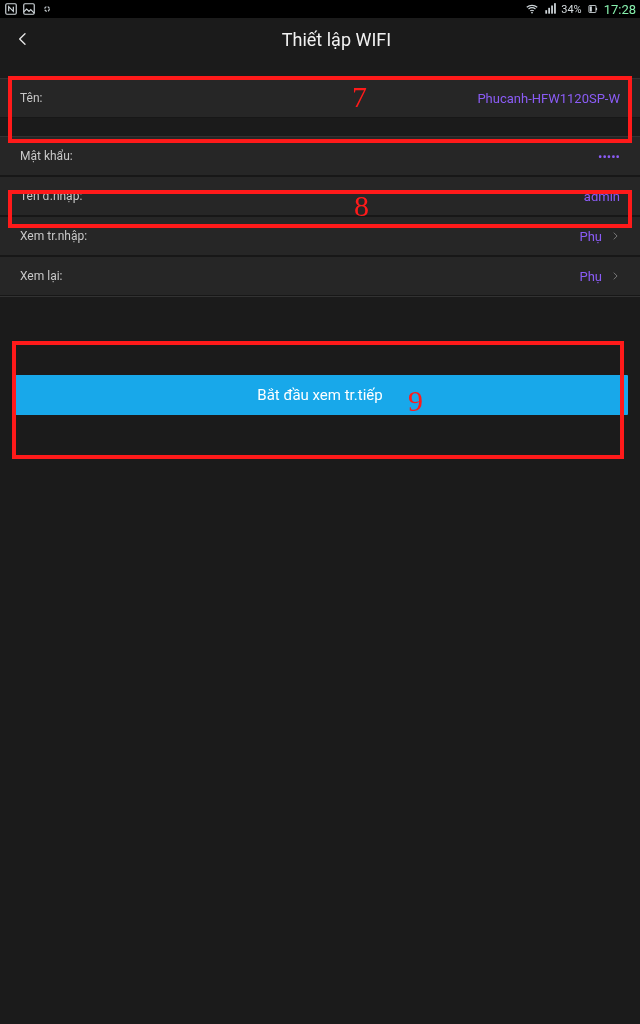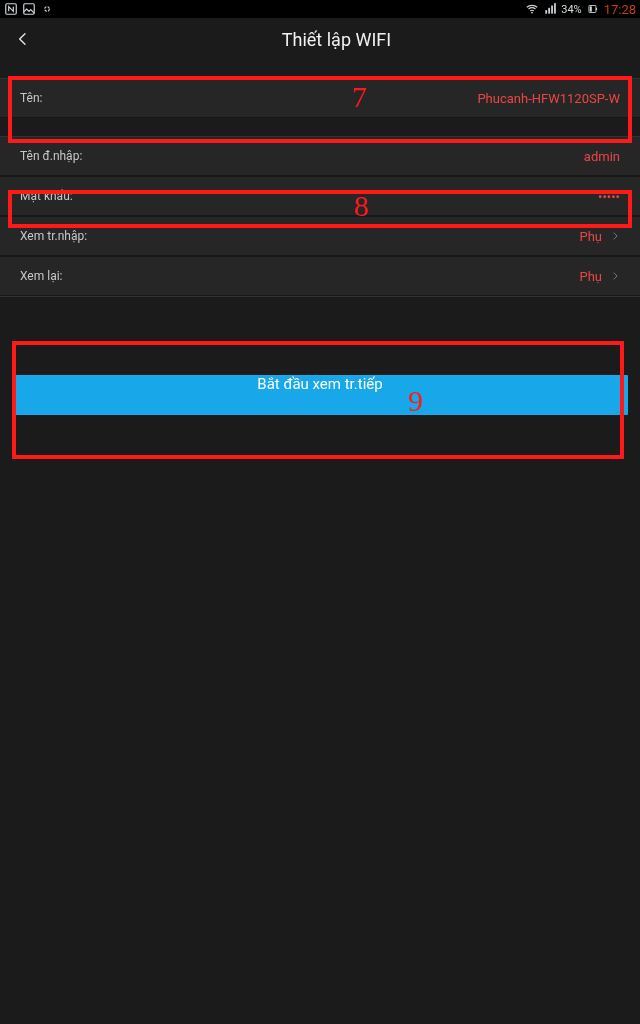--- a/index.html
+++ b/index.html
@@ -4,40 +4,40 @@
   <style>
     * { margin: 0; padding: 0; box-sizing: border-box; font-family: -apple-system, "Segoe UI", Roboto, Arial, sans-serif; }
     body { width: 640px; height: 1024px; position: relative; background:#1b1b1b; overflow:hidden; }
     .frame { position:absolute; inset:0; background:#1b1b1b; }
     
     .status-bar { height:18px; background:#000; color:#cfd6da; display:flex; align-items:center; font-size:11px; padding:4px 4px; }
     .status-left { display:flex; gap:4px; }
     .status-right { margin-left:auto; display:flex; align-items:center; gap:4px; }
     .sicon { width:14px; height:14px; display:inline-flex; align-items:center; justify-content:center; }
     .sicon svg { width:14px; height:14px; }
-    .time { font-size:13px; color:#c2410c; }
+    .time { font-size:13px; color:#86efac; }
     .battpct { font-size:11px; color:#d5dbde; }
     
     .header { height:42px; display:flex; align-items:center; justify-content:center; position:relative; background:#1b1b1b;padding-left:33px; }
     .back { position:absolute; left:8px; top:50%; transform:translateY(-50%); width:30px; height:30px; display:flex; align-items:center; justify-content:center; color:#e8e8e8; }
     .back svg { width:16px; height:16px; }
     .title { color:#f1f1f1; font-size:18px; }
     
     .rows { margin-top:18px; }
     .row { display:flex; align-items:center; height:40px; padding:0 20px; background:#262626; border-top:1px solid #323232; border-bottom:1px solid #171717; color:#dcdcdc; font-size:13px; }
     .row + .row { border-top:1px solid #171717; }
     .row .label { color:#c8c8c8; font-size:12px; }
     .row .spacer { flex:1; }
-    .row .value { color:#ef4444; font-size:13px; }
+    .row .value { color:#8b5cf6; font-size:13px; }
     .row .chev { margin-left:8px; color:#777; display:flex; align-items:center; }
     .row .chev svg{ width:10px; height:10px; }
     .gap { height:18px; background:#1b1b1b; }
     .sep-thin { height:1px; background:#323232; }
     
-    .primary { margin:78px 12px 0 12px; height:40px; background:#18a8ea; color:#fff; display:flex; justify-content:center; font-size:15px; border-radius:1px; }
+    .primary { margin:78px 12px 0 12px; height:40px; background:#18a8ea; color:#fff; display:flex; align-items:center; justify-content:center; font-size:15px; border-radius:1px; }
     
     .annot { position:absolute; border:4px solid #ff1a1a; pointer-events:none; }
     .anum { position:absolute; color:#ff1a1a; font-size:30px; font-weight:400; pointer-events:none; font-family: Georgia, "Times New Roman", serif; }
   </style>
 </head>
 <body>
 
 <div class="frame">
 
   <div class="status-bar">
@@ -100,29 +100,29 @@
 
     <div class="row">
       <span class="label">Tên:</span>
       <span class="spacer"></span>
       <span class="value">Phucanh-HFW1120SP-W</span>
     </div>
 
     <div class="gap"></div>
 
     <div class="row">
+      <span class="label">Mật khẩu:</span>
+      <span class="spacer"></span>
+      <span class="value">•••••</span>
+    </div>
+
+    <div class="row">
       <span class="label">Tên đ.nhập:</span>
       <span class="spacer"></span>
       <span class="value">admin</span>
-    </div>
-
-    <div class="row">
-      <span class="label">Mật khẩu:</span>
-      <span class="spacer"></span>
-      <span class="value">•••••</span>
     </div>
 
     <div class="row">
       <span class="label">Xem tr.nhập:</span>
       <span class="spacer"></span>
       <span class="value">Phụ</span>
       <span class="chev">
           <svg viewBox="0 0 24 24">
             <path d="M9 4l8 8-8 8" fill="none" stroke="#888" stroke-width="2"></path>
           </svg>

